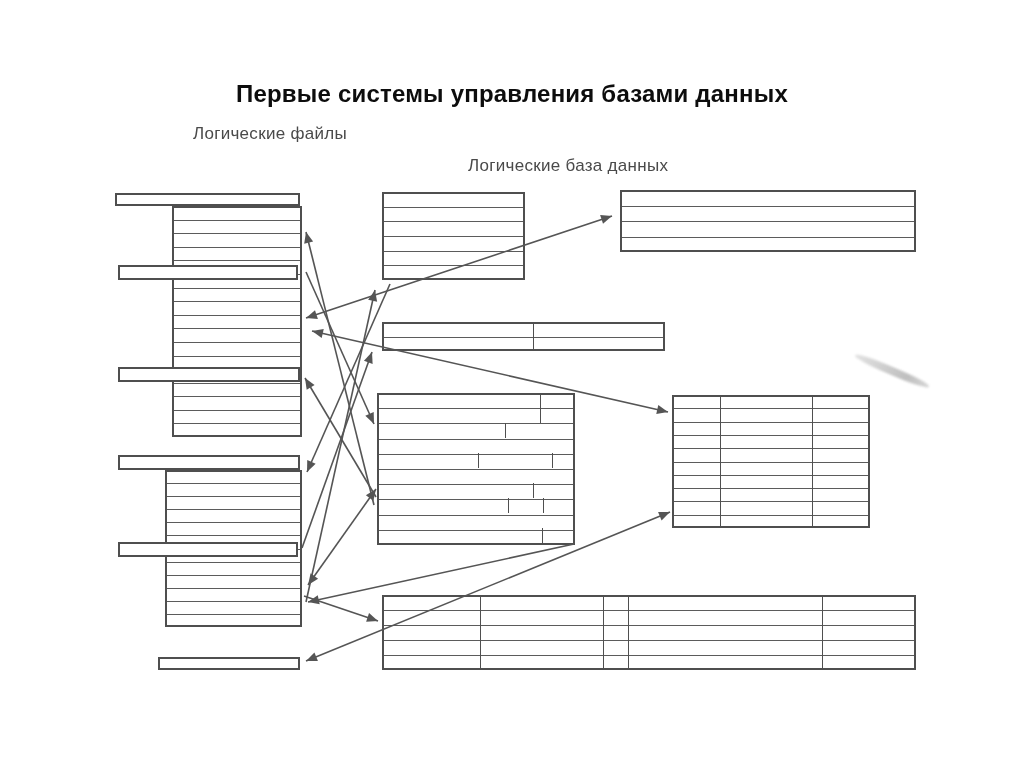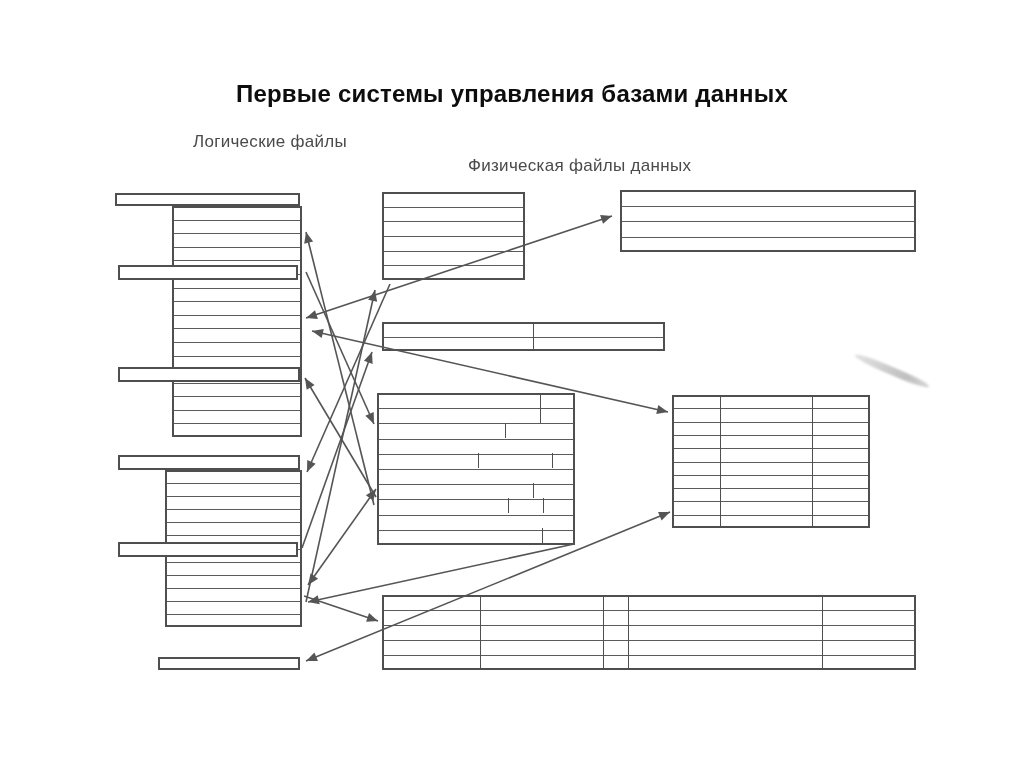--- a/index.html
+++ b/index.html
@@ -12,21 +12,21 @@
   .page{position:absolute;inset:0;}
   h1#title{
     position:absolute;top:80px;left:0;width:1024px;margin:0;
     text-align:center;font-size:24px;font-weight:bold;color:#0d0d0d;
     letter-spacing:0.2px;
   }
   .label{
     position:absolute;color:#4a4a4a;font-size:17px;line-height:20px;
     letter-spacing:0.3px;
   }
-  .label-left{left:140px;top:132px;width:260px;text-align:center;}
+  .label-left{left:140px;top:124px;width:260px;text-align:center;}
   .label-right{left:468px;top:156px;width:300px;text-align:left;}
   #diagram{position:absolute;inset:0;}
   .box{
     position:absolute;background:#fff;border:2px solid #4f4f4f;
     box-sizing:border-box;z-index:1;
   }
   .hline{
     position:absolute;height:0;border-top:1.5px solid #5b5b5b;z-index:1;
   }
   .vline{
@@ -45,21 +45,21 @@
 </head>
 <body>
 
 <div class="page">
   <h1 id="title">Первые системы управления базами данных</h1>
 
   <div class="label label-left">
     <div>Логические файлы</div>
   </div>
 
-  <div class="label label-right">Физическая файлы данных</div>
+  <div class="label label-right">Логические база данных</div>
 
   <div id="diagram">
     <div id="smudge" style="left: 852px; top: 367px; width: 80px; height: 8px; transform: rotate(23deg);"></div>
     <div class="box" style="left: 115px; top: 193px; width: 185px; height: 13px;"></div>
       <div class="box" style="left: 172px; top: 206px; width: 130px; height: 231px;"></div>
       <div class="hline" style="left: 174px; top: 219.6px; width: 126px;"></div>
       <div class="hline" style="left: 174px; top: 233.2px; width: 126px;"></div>
       <div class="hline" style="left: 174px; top: 246.8px; width: 126px;"></div>
       <div class="hline" style="left: 174px; top: 260.4px; width: 126px;"></div>
       <div class="hline" style="left: 174px; top: 273.9px; width: 126px;"></div>

